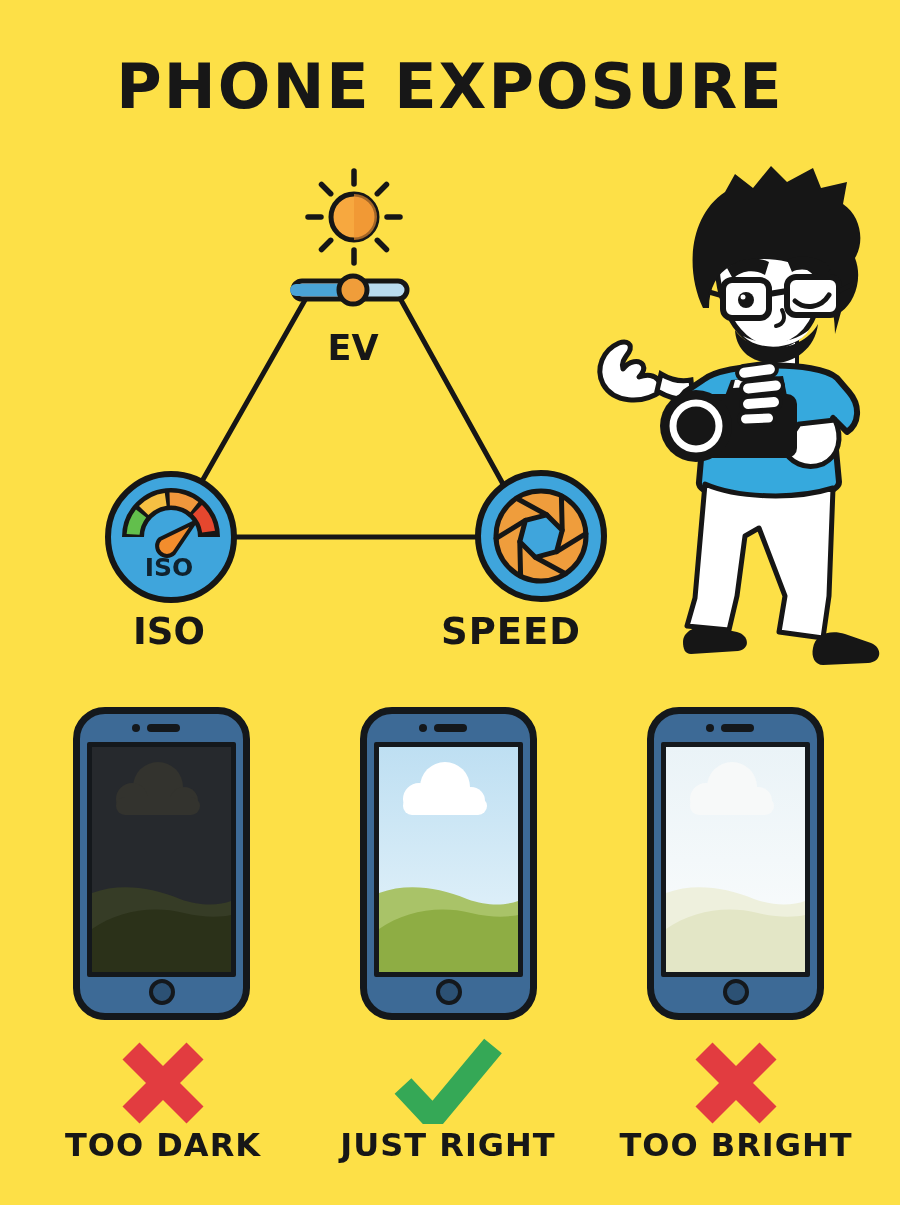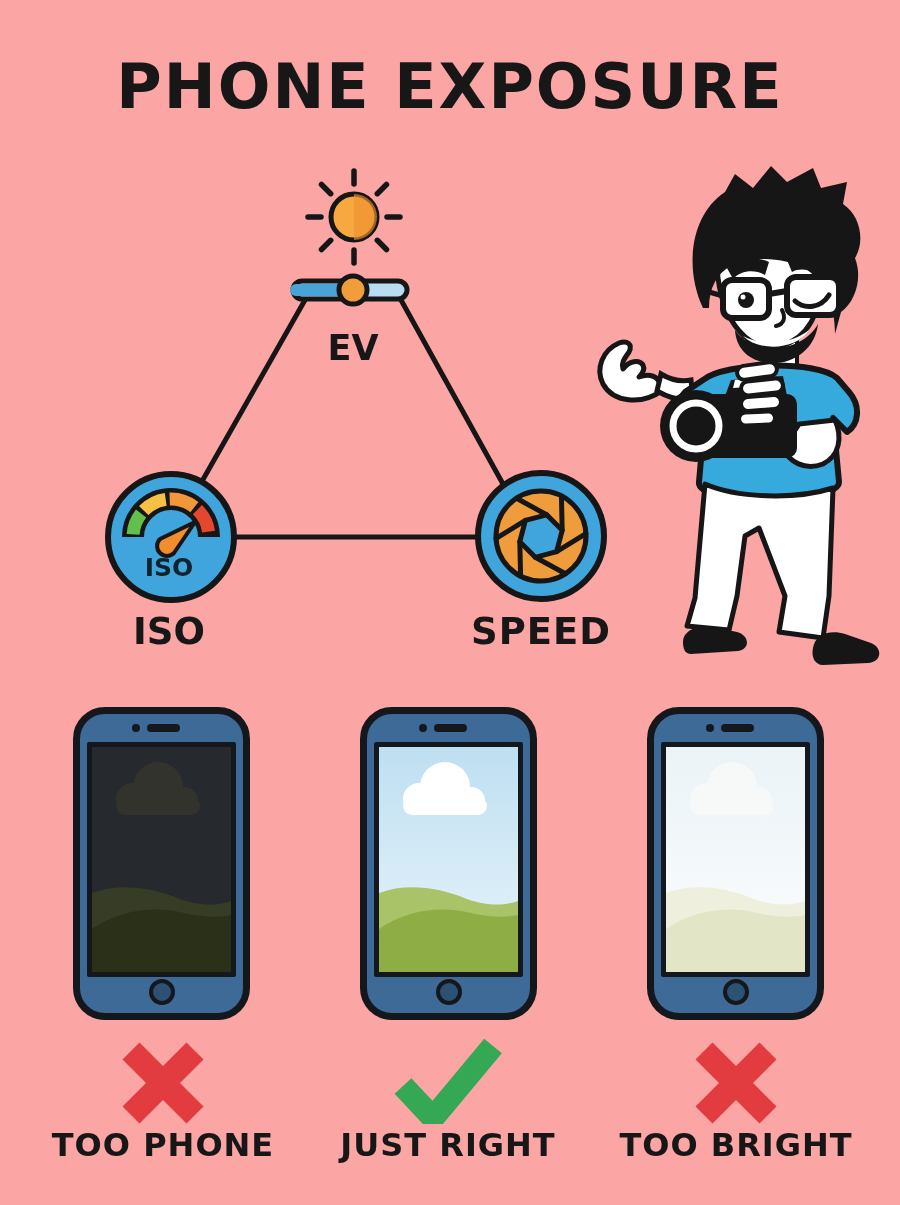--- a/index.html
+++ b/index.html
@@ -1,30 +1,30 @@
 <!DOCTYPE html>
 <html><head>
 <meta charset="utf-8">
 <style>
   html,body{margin:0;padding:0;background:#ffffff;}
   .canvas{
-    position:relative;width:900px;height:1205px;background:#fca5a5;overflow:hidden;
+    position:relative;width:900px;height:1205px;background:#fde047;overflow:hidden;
     font-family:"DejaVu Sans","Liberation Sans",sans-serif;color:#171717;
   }
   .abs{position:absolute;}
   .title{
     left:0;top:50px;width:900px;text-align:center;
     font-size:62px;font-weight:bold;letter-spacing:2px;color:#171717;white-space:nowrap;
   }
   .node-label{
     transform:translateX(-50%);font-weight:bold;color:#171717;white-space:nowrap;text-align:center;
   }
   .ev-label{left:353px;top:328px;font-size:35px;}
   .iso-label{left:169px;top:610px;font-size:37px;}
-  .speed-label{left:541px;top:610px;font-size:37px;letter-spacing:1px;}
+  .speed-label{left:511px;top:610px;font-size:37px;letter-spacing:1px;}
   .gauge-label{left:169px;top:553px;font-size:25px;color:#10222e;}
   .phone{
     position:absolute;top:707px;width:177px;height:313px;box-sizing:border-box;
     background:#3d6a96;border:7px solid #14181c;border-radius:32px;
   }
   .cam-dot{position:absolute;left:52px;top:10px;width:8px;height:8px;border-radius:50%;background:#14181c;}
   .speaker{position:absolute;left:67px;top:10px;width:33px;height:8px;border-radius:4px;background:#14181c;}
   .screen{
     position:absolute;left:7px;top:28px;width:149px;height:235px;box-sizing:border-box;
     border:5px solid #14181c;border-radius:2px;overflow:hidden;background:#fff;
@@ -244,17 +244,17 @@
       <line x1="77" y1="13" x2="13" y2="77"></line>
   </svg>
   <svg class="mark mark-check" style="left:393px;" width="110" height="86" viewBox="0 0 110 86">
     <path d="M10,48 L40,80 L100,8"></path>
   </svg>
   <svg class="mark mark-cross" style="left:691px;" width="90" height="90" viewBox="0 0 90 90">
     <line x1="13" y1="13" x2="77" y2="77"></line>
       <line x1="77" y1="13" x2="13" y2="77"></line>
   </svg>
 
-  <div class="abs verdict v1">TOO PHONE</div>
+  <div class="abs verdict v1">TOO DARK</div>
   <div class="abs verdict v3">TOO BRIGHT</div>
   <div class="abs verdict v2">JUST RIGHT</div>
 
 </div>
 
 </body></html>

